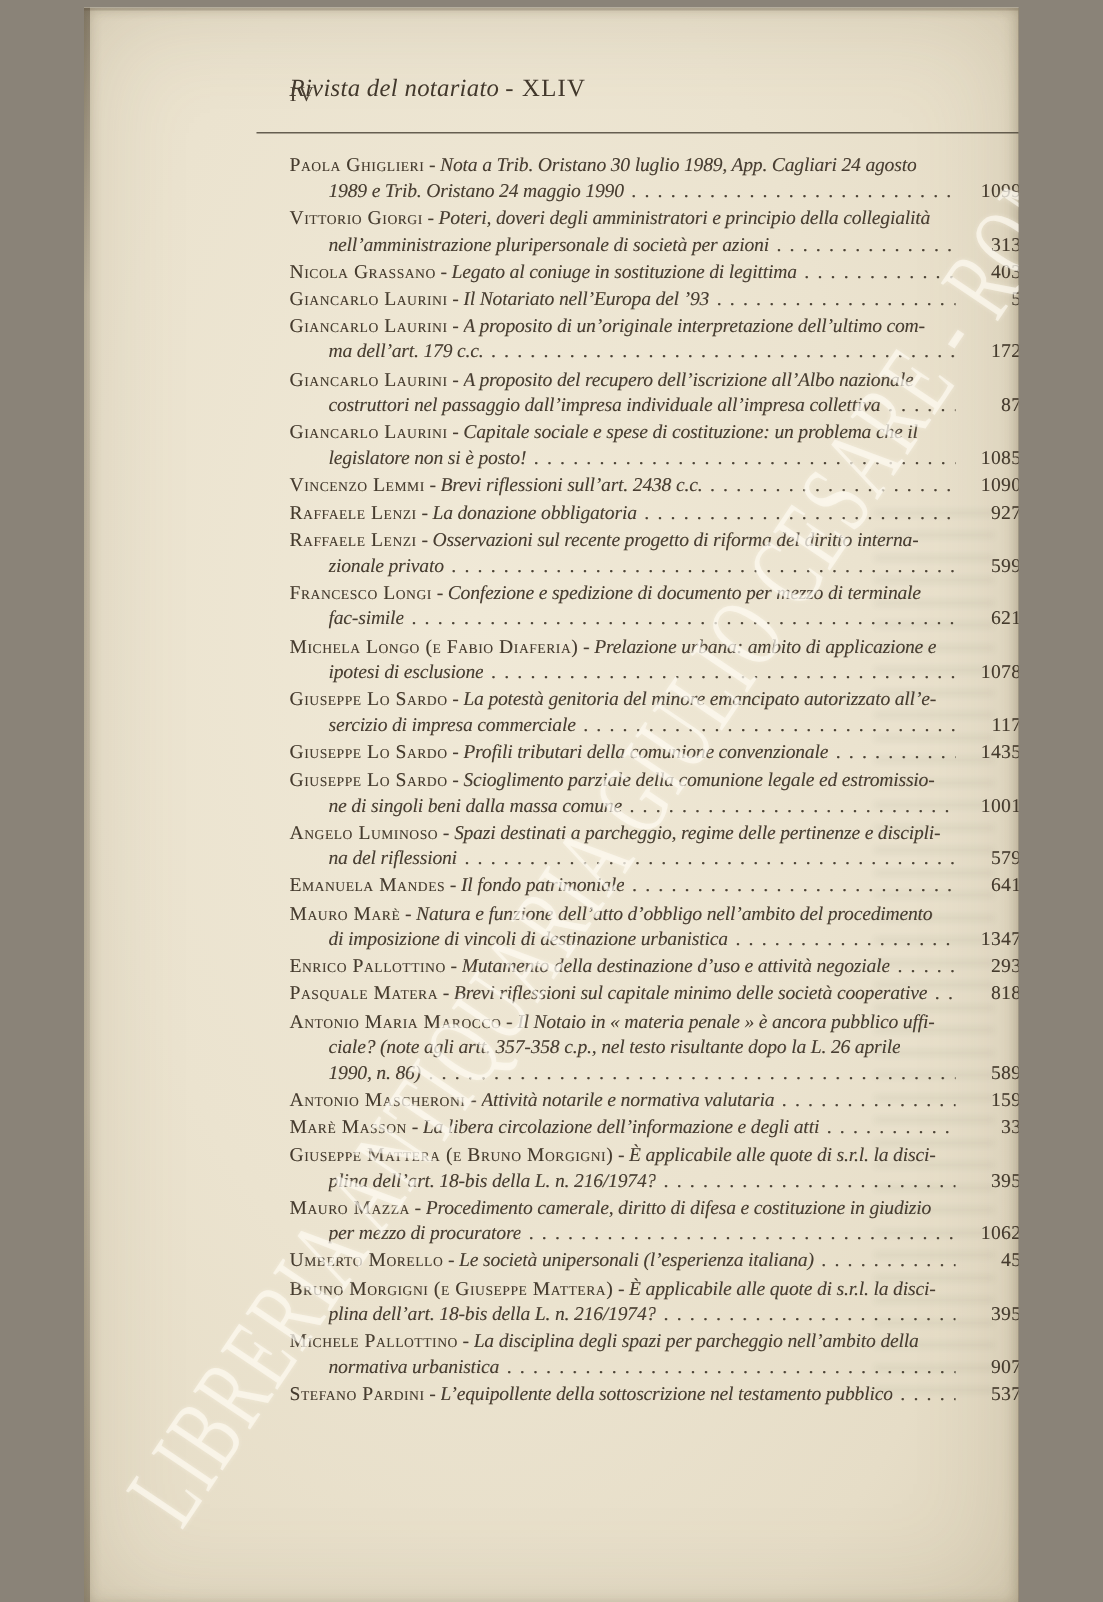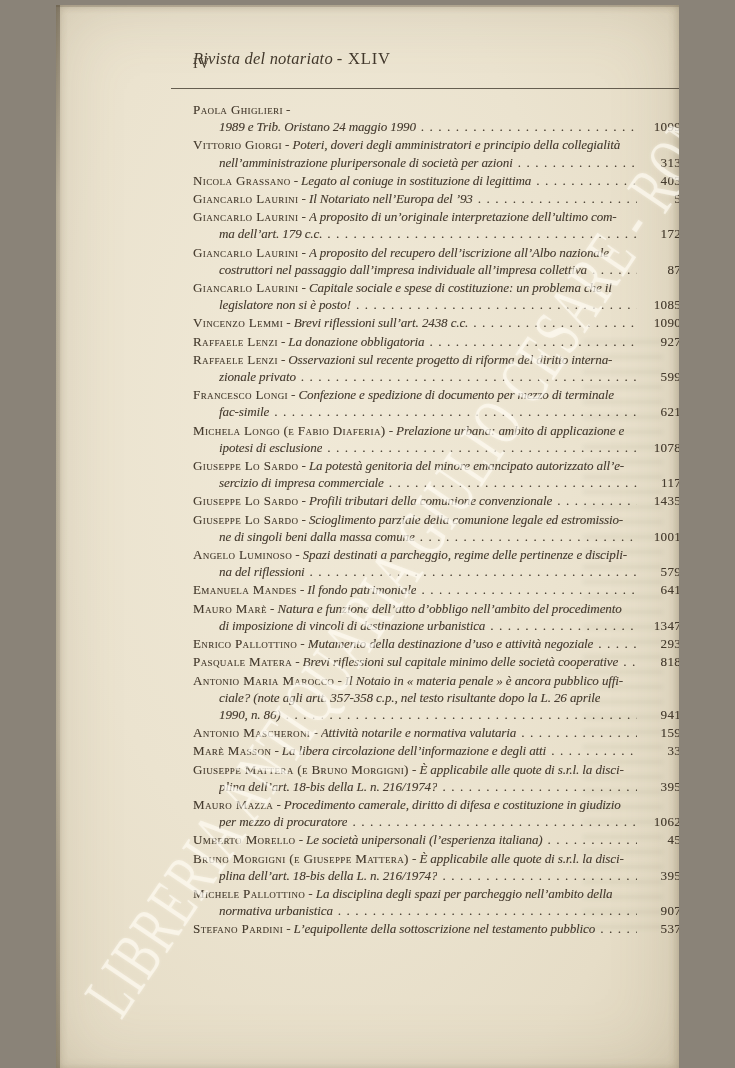--- a/index.html
+++ b/index.html
@@ -86,20 +86,21 @@
       <span class="roman">IV</span>
       <span class="jtitle"><i>Rivista del notariato</i><span class="jvol">- XLIV</span></span>
     </div>
     <div class="rule"></div>
 
     <div class="toc">
         <div class="entry">
           <div class="line">
             <span class="author">Paola Ghiglieri</span>
             <span class="sep"> - </span>
+            <span class="title">Nota a Trib. Oristano 30 luglio 1989, App. Cagliari 24 agosto</span>
           </div>
           <div class="line cont last">
             <span class="title">1989 e Trib. Oristano 24 maggio 1990</span>
             <span class="leader"></span>
             <span class="pagenum">1099</span>
           </div>
         </div>
         <div class="entry">
           <div class="line">
             <span class="author">Vittorio Giorgi</span>
@@ -309,21 +310,21 @@
             <span class="author">Antonio Maria Marocco</span>
             <span class="sep"> - </span>
             <span class="title">Il Notaio in « materia penale » è ancora pubblico uffi-</span>
           </div>
           <div class="line cont">
             <span class="title">ciale? (note agli artt. 357-358 c.p., nel testo risultante dopo la L. 26 aprile</span>
           </div>
           <div class="line cont last">
             <span class="title">1990, n. 86)</span>
             <span class="leader"></span>
-            <span class="pagenum">941</span>
+            <span class="pagenum">589</span>
           </div>
         </div>
         <div class="entry">
           <div class="line last">
             <span class="author">Antonio Mascheroni</span>
             <span class="sep"> - </span>
             <span class="title">Attività notarile e normativa valutaria</span>
             <span class="leader"></span>
             <span class="pagenum">159</span>
           </div>

